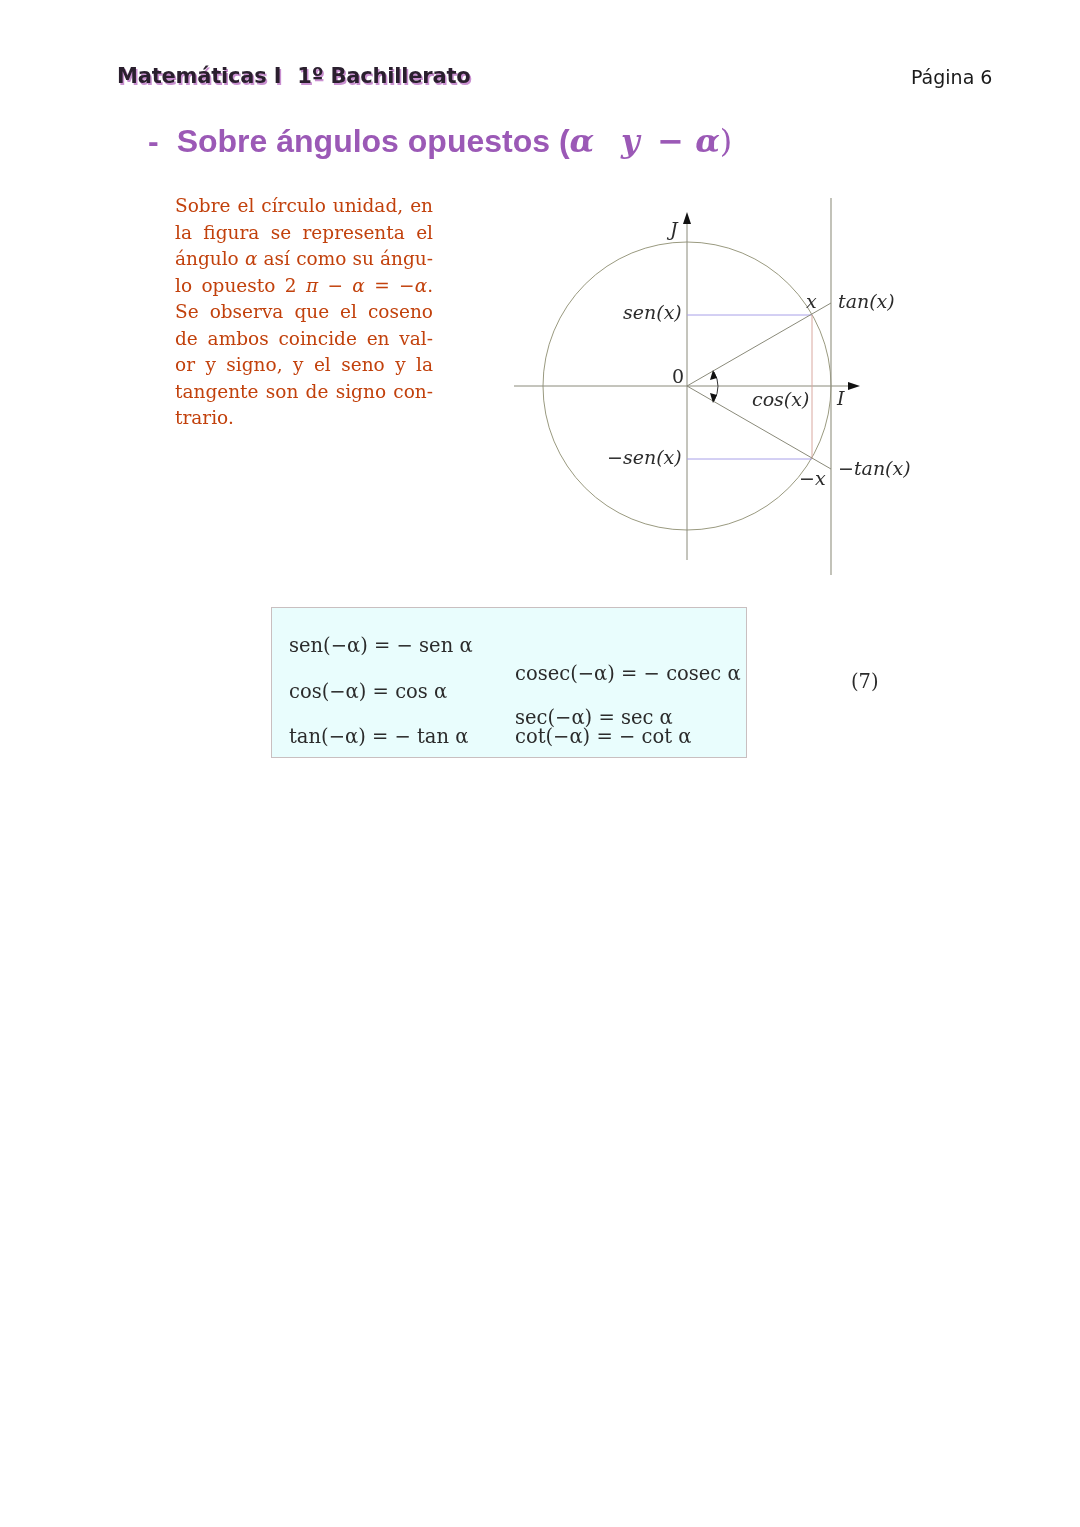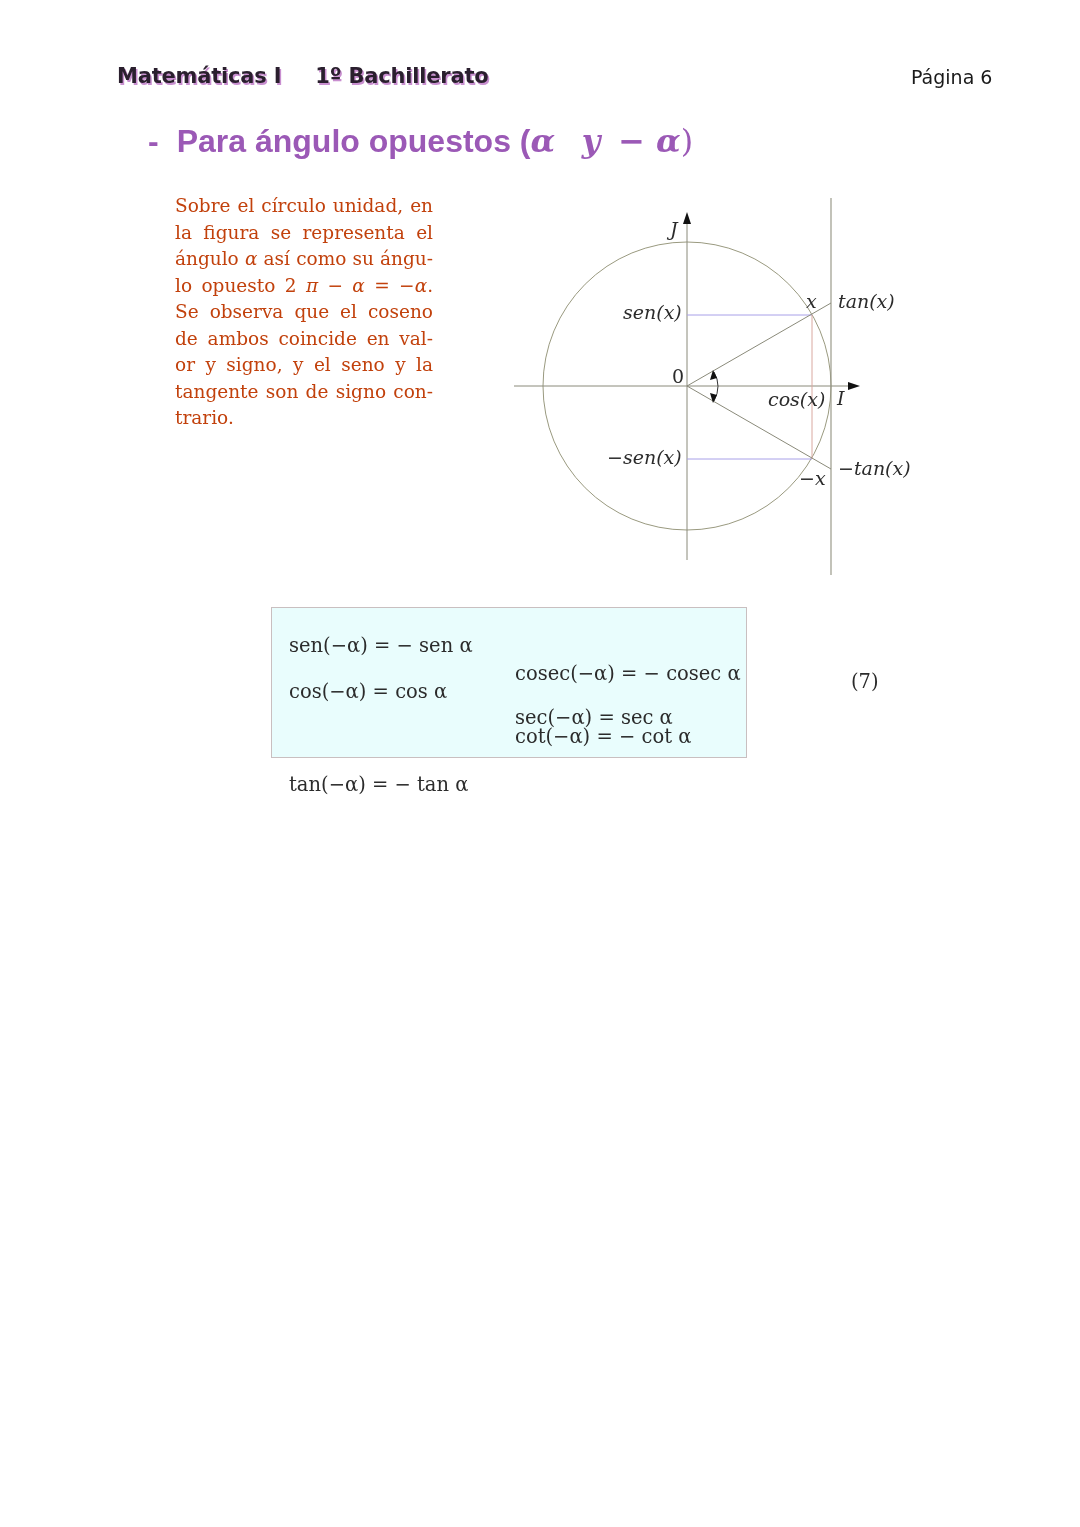--- a/index.html
+++ b/index.html
@@ -4,21 +4,21 @@
   <style>
     html, body { margin: 0; padding: 0; background: #ffffff; }
     body { width: 1080px; height: 1527px; position: relative; overflow: hidden; }
     .hdr-left {
       position: absolute; left: 117px; top: 64px;
       font-family: "DejaVu Sans", sans-serif; font-weight: bold; font-size: 21px;
       color: #2a1f2e; letter-spacing: -0.2px;
       text-shadow: 1.5px 1.5px 0 #c98fd0;
       white-space: nowrap;
     }
-    .hdr-left .sub { margin-left: 34px; }
+    .hdr-left .sub { margin-left: 16px; }
     .hdr-right {
       position: absolute; left: 911px; top: 66px;
       font-family: "DejaVu Sans", sans-serif; font-size: 19px; color: #1a1a1a;
     }
     .section-title {
       position: absolute; left: 148px; top: 122px;
       font-family: "Liberation Sans", sans-serif; font-weight: bold; font-size: 32px;
       color: #9b59b6; white-space: nowrap;
     }
     .section-title .dash { margin-right: 18px; }
@@ -52,21 +52,21 @@
   </style>
 </head>
 <body>
 
 <div class="hdr-left">
   <span>Matemáticas I</span><span class="sub">1º Bachillerato</span>
 </div>
 <div class="hdr-right">Página 6</div>
 
 <div class="section-title">
-  <span class="dash">-</span><span>Para ángulo opuestos (</span><span class="math">α</span>&nbsp;&nbsp;&nbsp;<span class="math">y</span>&nbsp;&nbsp;<span class="math">− α</span><span class="math-up">)</span>
+  <span class="dash">-</span><span>Sobre ángulos opuestos (</span><span class="math">α</span>&nbsp;&nbsp;&nbsp;<span class="math">y</span>&nbsp;&nbsp;<span class="math">− α</span><span class="math-up">)</span>
 </div>
 
 <div class="para"><span>Sobre el círculo unidad, en la figura se representa el ángulo </span><i>α</i><span> así como su ángu- lo opuesto 2 </span><i>π</i><span> − </span><i>α</i><span> = −</span><i>α</i><span>. Se observa que el coseno de ambos coincide en val- or y signo, y el seno y la tangente son de signo con- trario.</span></div>
 
 <div class="figure">
   <svg width="420" height="385" viewBox="0 0 420 385">
 
     <circle cx="187" cy="191" r="144" fill="none" stroke="#9a9a80" stroke-width="1"></circle>
 
     <line x1="14" y1="191" x2="352" y2="191" stroke="#8a8a7a" stroke-width="1"></line>
@@ -87,28 +87,28 @@
 
     <path d="M 214 177 Q 222 191 214 206" fill="none" stroke="#333" stroke-width="1"></path>
     <polygon points="213,175 210,185 217,183" fill="#111"></polygon>
     <polygon points="213,208 210,198 217,200" fill="#111"></polygon>
   </svg>
   <div class="lbl" style="left:170px; top:23px;">J</div>
   <div class="lbl" style="left:337px; top:192px;">I</div>
   <div class="lbl up" style="left:172px; top:170px;">0</div>
   <div class="lbl" style="left:123px; top:106px;text-align:right;">sen(x)</div>
   <div class="lbl" style="left:107px; top:251px;">−sen(x)</div>
-  <div class="lbl" style="left:252px; top:193px;margin-left:16px;">cos(x)</div>
+  <div class="lbl" style="left:252px; top:193px;">cos(x)</div>
   <div class="lbl" style="left:338px; top:95px;text-align:right;">tan(x)</div>
   <div class="lbl" style="left:338px; top:262px;text-align:center;">−tan(x)</div>
   <div class="lbl" style="left:306px; top:95px;">x</div>
   <div class="lbl" style="left:299px; top:272px;">−x</div>
 </div>
 
 <div class="formula-box">
   <div class="f" style="left:17px; top:26px;">sen(−α) = − sen α</div>
   <div class="f" style="left:243px; top:26px;margin-top:28px;">cosec(−α) = − cosec α</div>
   <div class="f" style="left:17px; top:72px;">cos(−α) = cos α</div>
   <div class="f" style="left:243px; top:72px;margin-top:26px;">sec(−α) = sec α</div>
-  <div class="f" style="left:17px; top:117px;margin-top:48px;">tan(−α) = − tan α</div>
+  <div class="f" style="left:17px; top:117px;">tan(−α) = − tan α</div>
   <div class="f" style="left:243px; top:117px;">cot(−α) = − cot α</div>
 </div>
 <div class="eqnum">(7)</div>
 
 </body></html>

